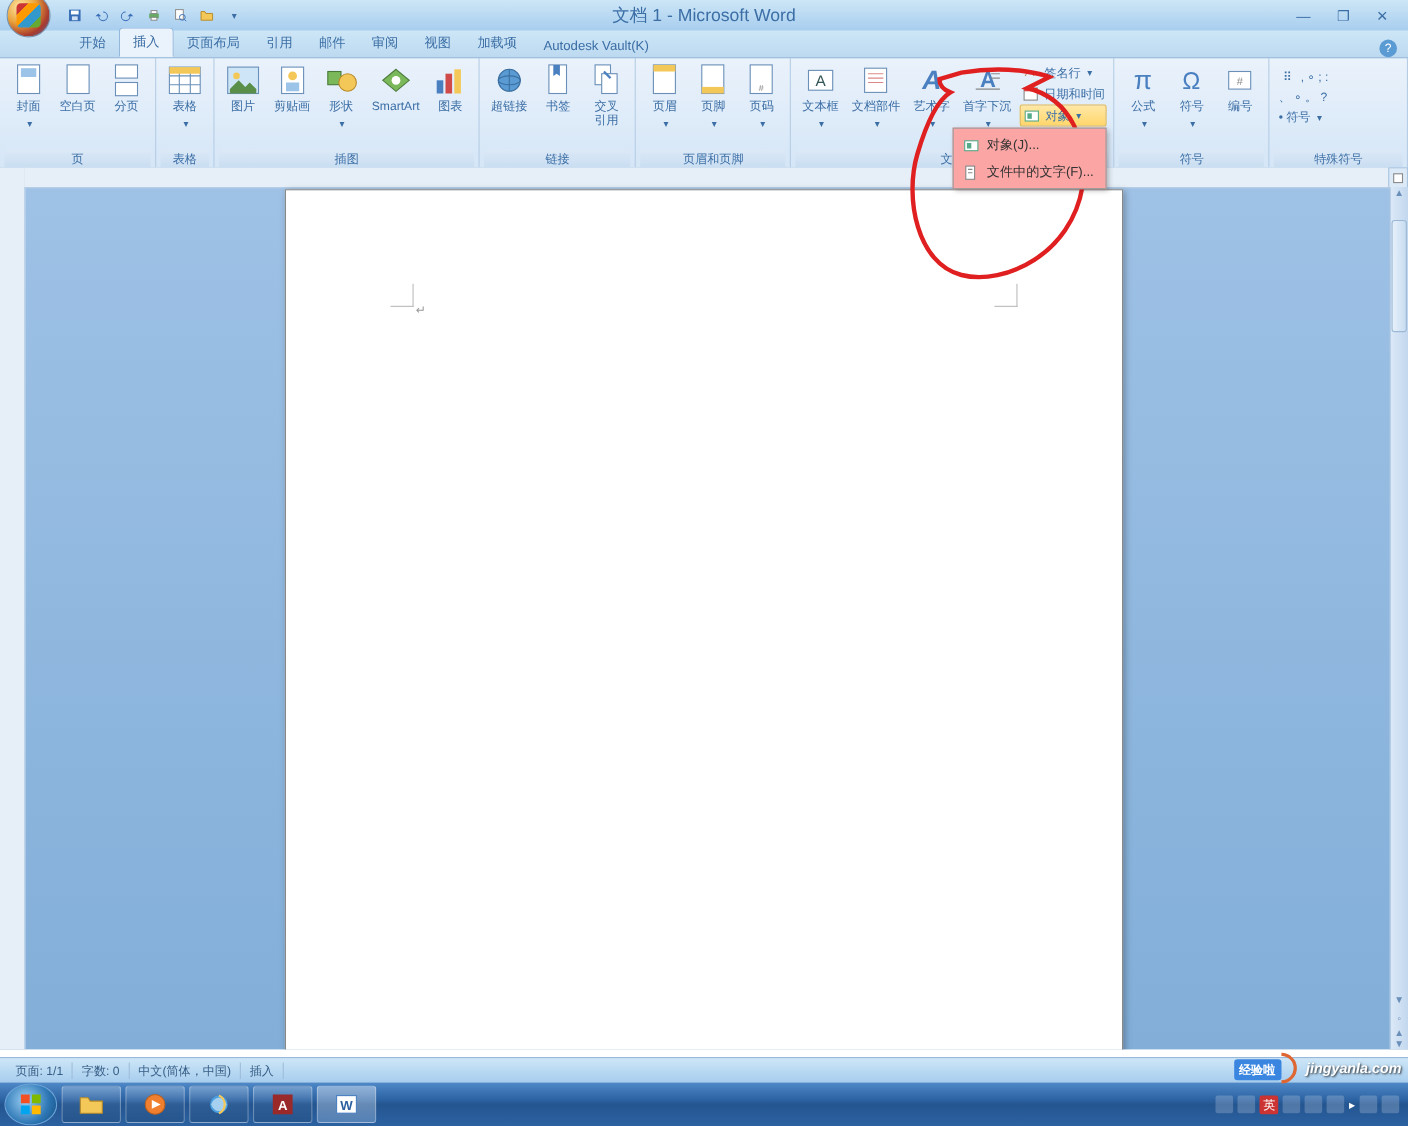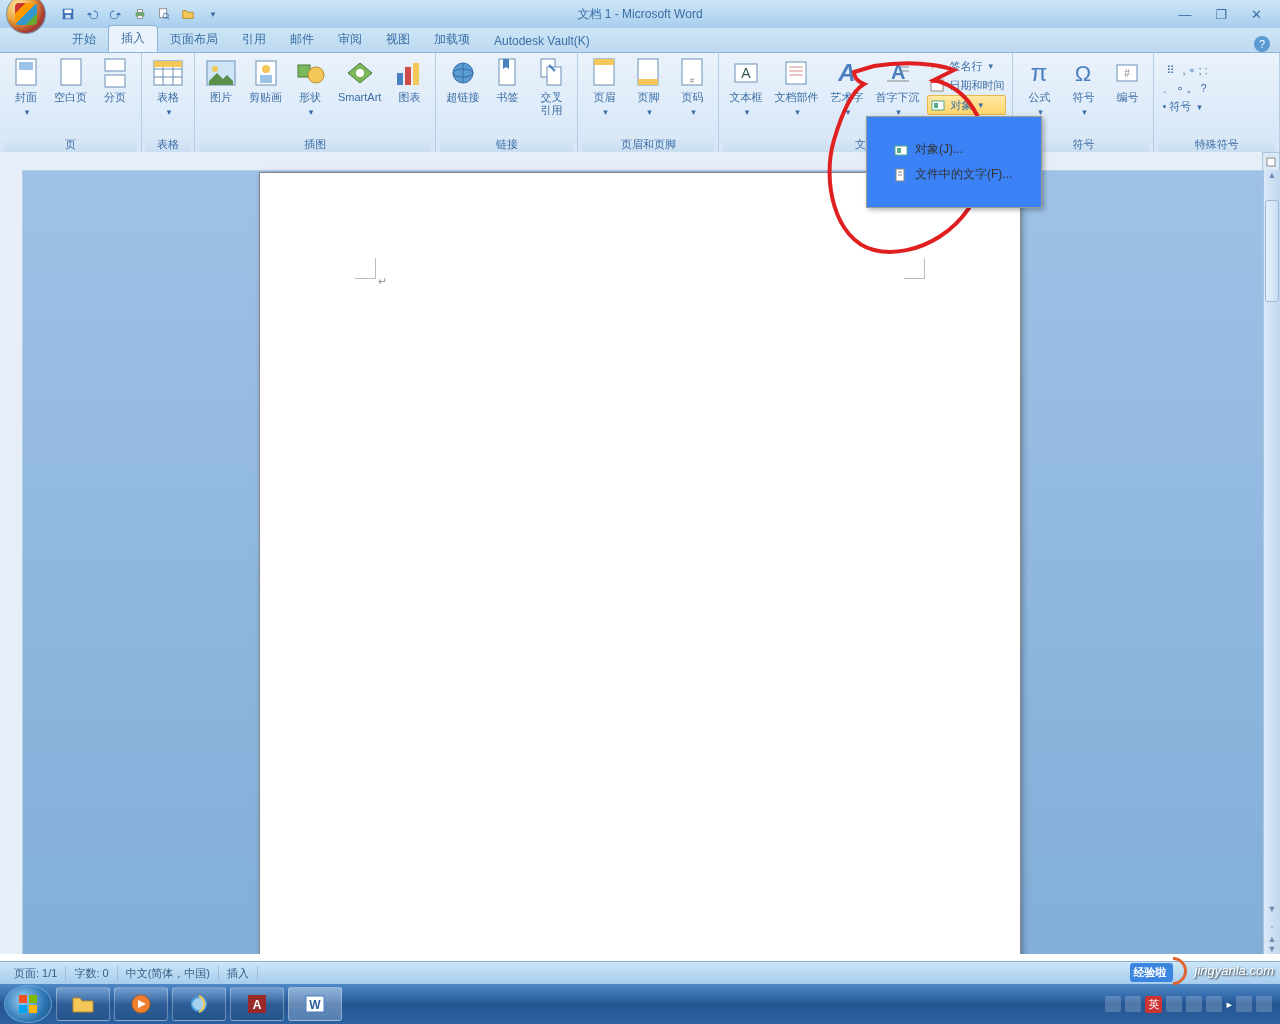--- a/index.html
+++ b/index.html
@@ -2,21 +2,21 @@
 <html><head>
 <meta charset="utf-8">
 <style>
 html,body{margin:0;padding:0;width:1280px;height:1024px;font-family:"Microsoft YaHei","Segoe UI",Tahoma,sans-serif;font-size:12px;overflow:hidden;background:#fff}
 .titlebar{height:28px;background:linear-gradient(#cde6f7,#a7cdee);display:flex;align-items:center;position:relative}
 .office-btn{width:38px;height:38px;border-radius:50%;background:radial-gradient(circle at 30% 30%,#ffe9a8,#e8a23b 40%,#a93a2e 70%,#3a6fb7);margin:2px 6px;border:1px solid #7a93ac;z-index:10;display:flex;align-items:center;justify-content:center}
 .office-btn div{width:22px;height:22px;background:linear-gradient(135deg,#c33 25%,#f90 25% 50%,#39c 50% 75%,#6a3 75%);border-radius:4px}
 .qat{display:flex;gap:4px;margin-left:6px}
 .qat-btn{width:20px;height:20px;display:flex;align-items:center;justify-content:center;border-radius:3px}
 .qat-btn svg{width:14px;height:14px}
-.title-text{position:absolute;left:50%;transform:translateX(-50%);color:#3b6ea5;font-size:12px}
+.title-text{position:absolute;left:50%;transform:translateX(-50%);color:#3b6ea5;font-size:16px}
 .win-btns{margin-left:auto;display:flex;gap:12px;padding-right:12px;color:#3b6ea5}
 .win-btns span{font-size:13px;padding:2px 6px}
 .tabrow{height:24px;background:linear-gradient(#cde6f7,#bdd9f0);display:flex;align-items:flex-end;padding-left:60px;border-bottom:1px solid #8db2d8;position:relative}
 .tab{padding:4px 12px;color:#3b6ea5;font-size:12px;border-radius:4px 4px 0 0}
 .tab.active{background:#eaf2fb;border:1px solid #8db2d8;border-bottom:1px solid #eaf2fb;color:#3b6ea5}
 .tab-help{margin-left:auto;margin-right:10px;width:16px;height:16px;border-radius:50%;background:#5a9bd4;color:#fff;display:flex;align-items:center;justify-content:center;font-size:11px}
 .ribbon{height:100px;background:linear-gradient(#eaf2fb,#d5e6f7);display:flex;border-bottom:1px solid #8db2d8}
 .group{border-right:1px solid #b5cee5;display:flex;flex-direction:column;padding:2px 4px 0}
 .group-body{flex:1;display:flex;align-items:flex-start;gap:0}
 .group-label{text-align:center;color:#3b6ea5;font-size:11px;padding:1px 0;background:linear-gradient(#dce9f7,#c8ddf1)}
@@ -46,28 +46,28 @@
 .viewbtn.active{background:linear-gradient(#ffe8a6,#ffd66b);border-color:#e5b84e}
 .zoom-slider{width:110px;height:4px;background:#9fbdda;position:relative;margin:0 6px;border-radius:2px}
 .zoom-thumb{position:absolute;left:50%;top:-4px;width:8px;height:12px;background:#e7f0fa;border:1px solid #6f94b8;border-radius:2px;transform:translateX(-50%)}
 .taskbar{position:absolute;bottom:0;left:0;right:0;height:40px;background:linear-gradient(#4f89c8,#2c62a2 40%,#245590 50%,#2c62a2);display:flex;align-items:center;padding:0 4px}
 .start-btn{width:46px;height:36px;border-radius:50%;background:radial-gradient(circle at 40% 40%,#9cd0f4,#2d77b5 60%,#134a7c);display:flex;align-items:center;justify-content:center;border:1px solid #6ba3d6}
 .start-btn svg{width:24px;height:24px}
 .tb-item{width:52px;height:32px;margin-left:4px;background:linear-gradient(180deg,rgba(255,255,255,.25),rgba(255,255,255,.05) 50%,rgba(0,0,0,.1));border:1px solid rgba(255,255,255,.3);border-radius:3px;display:flex;align-items:center;justify-content:center}
 .tb-item.active{background:linear-gradient(180deg,rgba(255,255,255,.4),rgba(180,210,240,.3))}
 .tray{margin-left:auto;display:flex;align-items:center;gap:4px;color:#fff;font-size:11px;padding-right:4px}
 .tray .tic{width:16px;height:16px;background:rgba(255,255,255,.2);border-radius:2px}
-.dropdown-menu{position:absolute;top:116px;left:866px;width:134px;background:#3b82f6;border:1px solid #9b9b9b;box-shadow:2px 2px 5px rgba(0,0,0,.3);z-index:50;padding:20px}
+.dropdown-menu{position:absolute;top:116px;left:866px;width:134px;background:#fca5a5;border:1px solid #9b9b9b;box-shadow:2px 2px 5px rgba(0,0,0,.3);z-index:50;padding:2px}
 .dropdown-menu .ditem{display:flex;align-items:center;gap:6px;padding:4px 6px;font-size:12px;color:#333}
 .dropdown-menu .ditem .dic{width:16px;height:16px;display:flex;align-items:center;justify-content:center}
 .annot{position:absolute;top:60px;left:814px;z-index:40;pointer-events:none}
 .watermark{position:absolute;bottom:42px;right:6px;z-index:200;display:flex;gap:4px}
 .wm-badge{background:#3a85e0;color:#fff;font-size:11px;font-weight:bold;padding:2px 6px 2px 4px;border-radius:3px;position:relative}
 .wm-badge::after{content:"";position:absolute;right:-14px;top:-6px;width:22px;height:22px;border:3px solid #d63;border-left-color:transparent;border-bottom-color:transparent;border-radius:50%;transform:rotate(45deg)}
-.wm-text{font-family:Arial,sans-serif;font-size:13px;font-weight:normal;font-style:italic;color:#fff;text-shadow:1px 1px 2px rgba(0,0,0,.8)}
+.wm-text{font-family:Arial,sans-serif;font-size:13px;font-weight:bold;font-style:italic;color:#fff;text-shadow:1px 1px 2px rgba(0,0,0,.8)}
 </style>
 </head>
 <body>
 
 <div class="titlebar">
   <div class="office-btn">
       <div></div>
     </div>
   <div class="qat">
     <div class="qat-btn">

